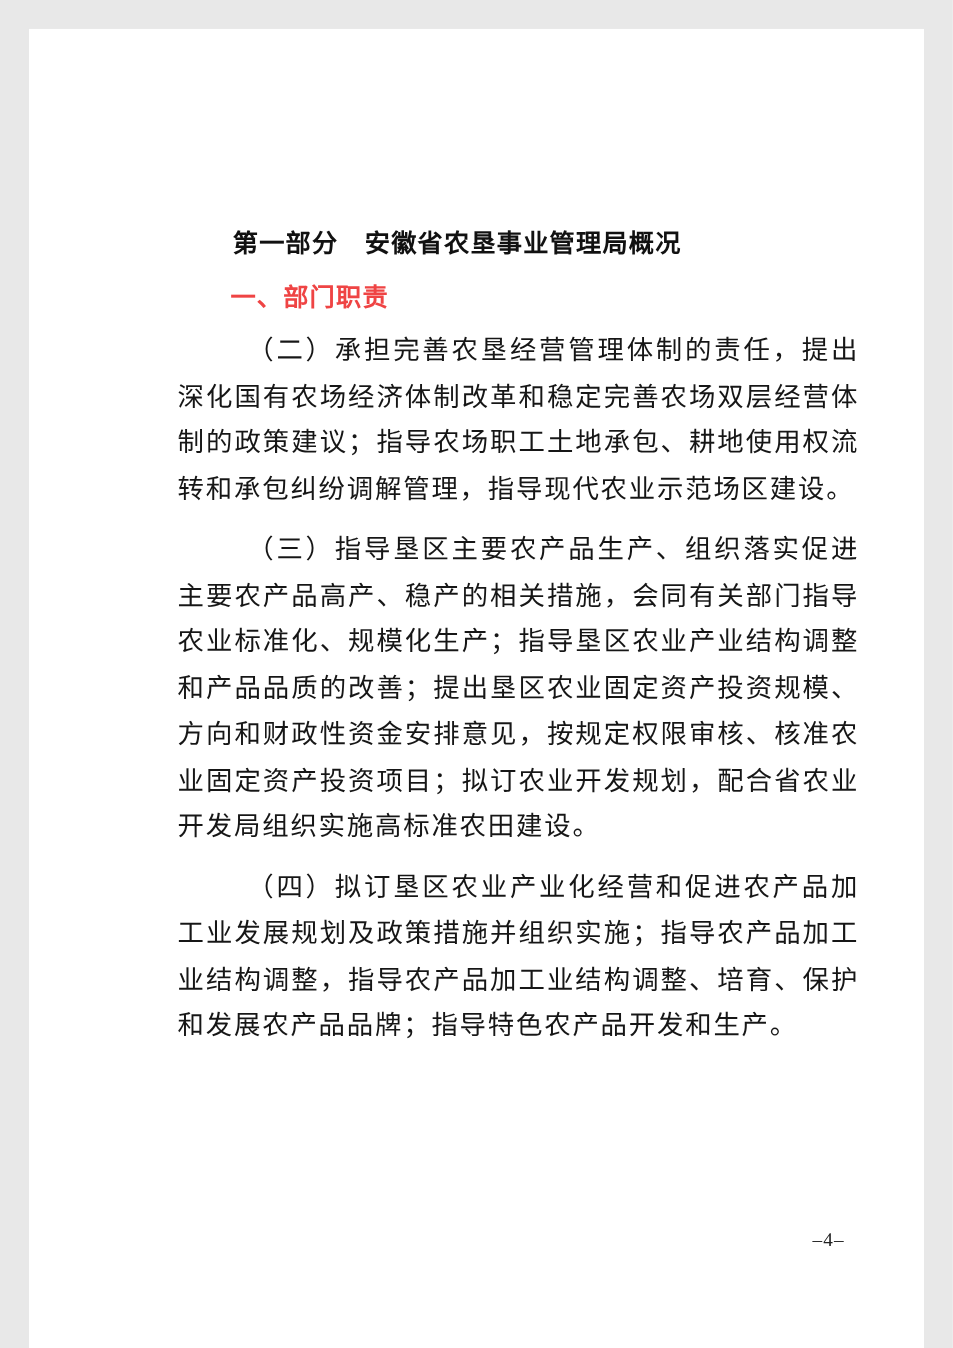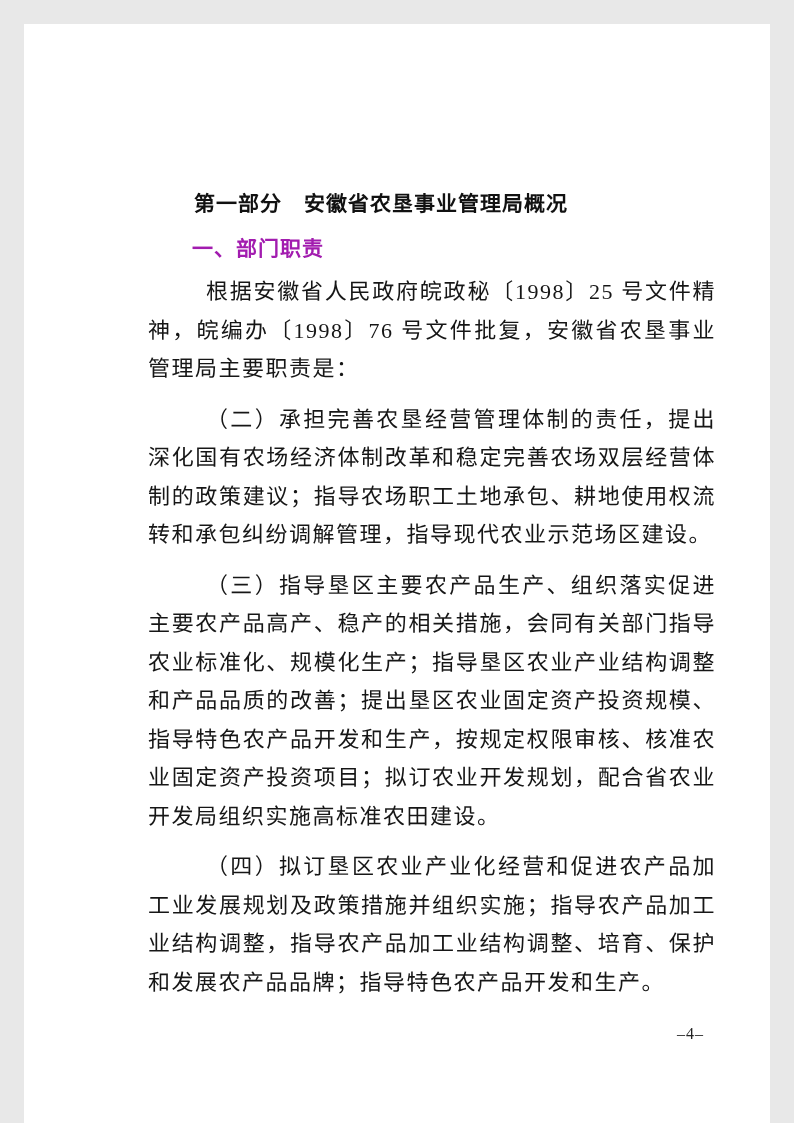--- a/index.html
+++ b/index.html
@@ -31,21 +31,21 @@
     padding-left: 58px;
     letter-spacing: 1px;
     white-space: nowrap;
   }
 
   .section-heading {
     font-family: "Liberation Sans", sans-serif;
     font-size: 21px;
     font-weight: bold;
     line-height: 24px;
-    color: #a21caf;
+    color: #ef4444;
     padding-left: 56px;
     margin-top: 19px;
     letter-spacing: 1px;
   }
 
   .body-text {
     margin-top: 12px;
   }
 
   .body-text p {
@@ -72,21 +72,20 @@
 </head>
 <body>
 
 <div class="page">
   <div class="content">
     <div class="doc-title">第一部分　安徽省农垦事业管理局概况</div>
 
     <div class="section-heading">一、部门职责</div>
 
     <div class="body-text">
-      <p>根据安徽省人民政府皖政秘〔1998〕25 号文件精神，皖编办〔1998〕76 号文件批复，安徽省农垦事业管理局主要职责是：</p>
       <p>（二）承担完善农垦经营管理体制的责任，提出深化国有农场经济体制改革和稳定完善农场双层经营体制的政策建议；指导农场职工土地承包、耕地使用权流转和承包纠纷调解管理，指导现代农业示范场区建设。</p>
-      <p>（三）指导垦区主要农产品生产、组织落实促进主要农产品高产、稳产的相关措施，会同有关部门指导农业标准化、规模化生产；指导垦区农业产业结构调整和产品品质的改善；提出垦区农业固定资产投资规模、指导特色农产品开发和生产，按规定权限审核、核准农业固定资产投资项目；拟订农业开发规划，配合省农业开发局组织实施高标准农田建设。</p>
+      <p>（三）指导垦区主要农产品生产、组织落实促进主要农产品高产、稳产的相关措施，会同有关部门指导农业标准化、规模化生产；指导垦区农业产业结构调整和产品品质的改善；提出垦区农业固定资产投资规模、方向和财政性资金安排意见，按规定权限审核、核准农业固定资产投资项目；拟订农业开发规划，配合省农业开发局组织实施高标准农田建设。</p>
       <p>（四）拟订垦区农业产业化经营和促进农产品加工业发展规划及政策措施并组织实施；指导农产品加工业结构调整，指导农产品加工业结构调整、培育、保护和发展农产品品牌；指导特色农产品开发和生产。</p>
     </div>
   </div>
 
   <div class="page-number">–4–</div>
 </div>
 
 </body></html>

